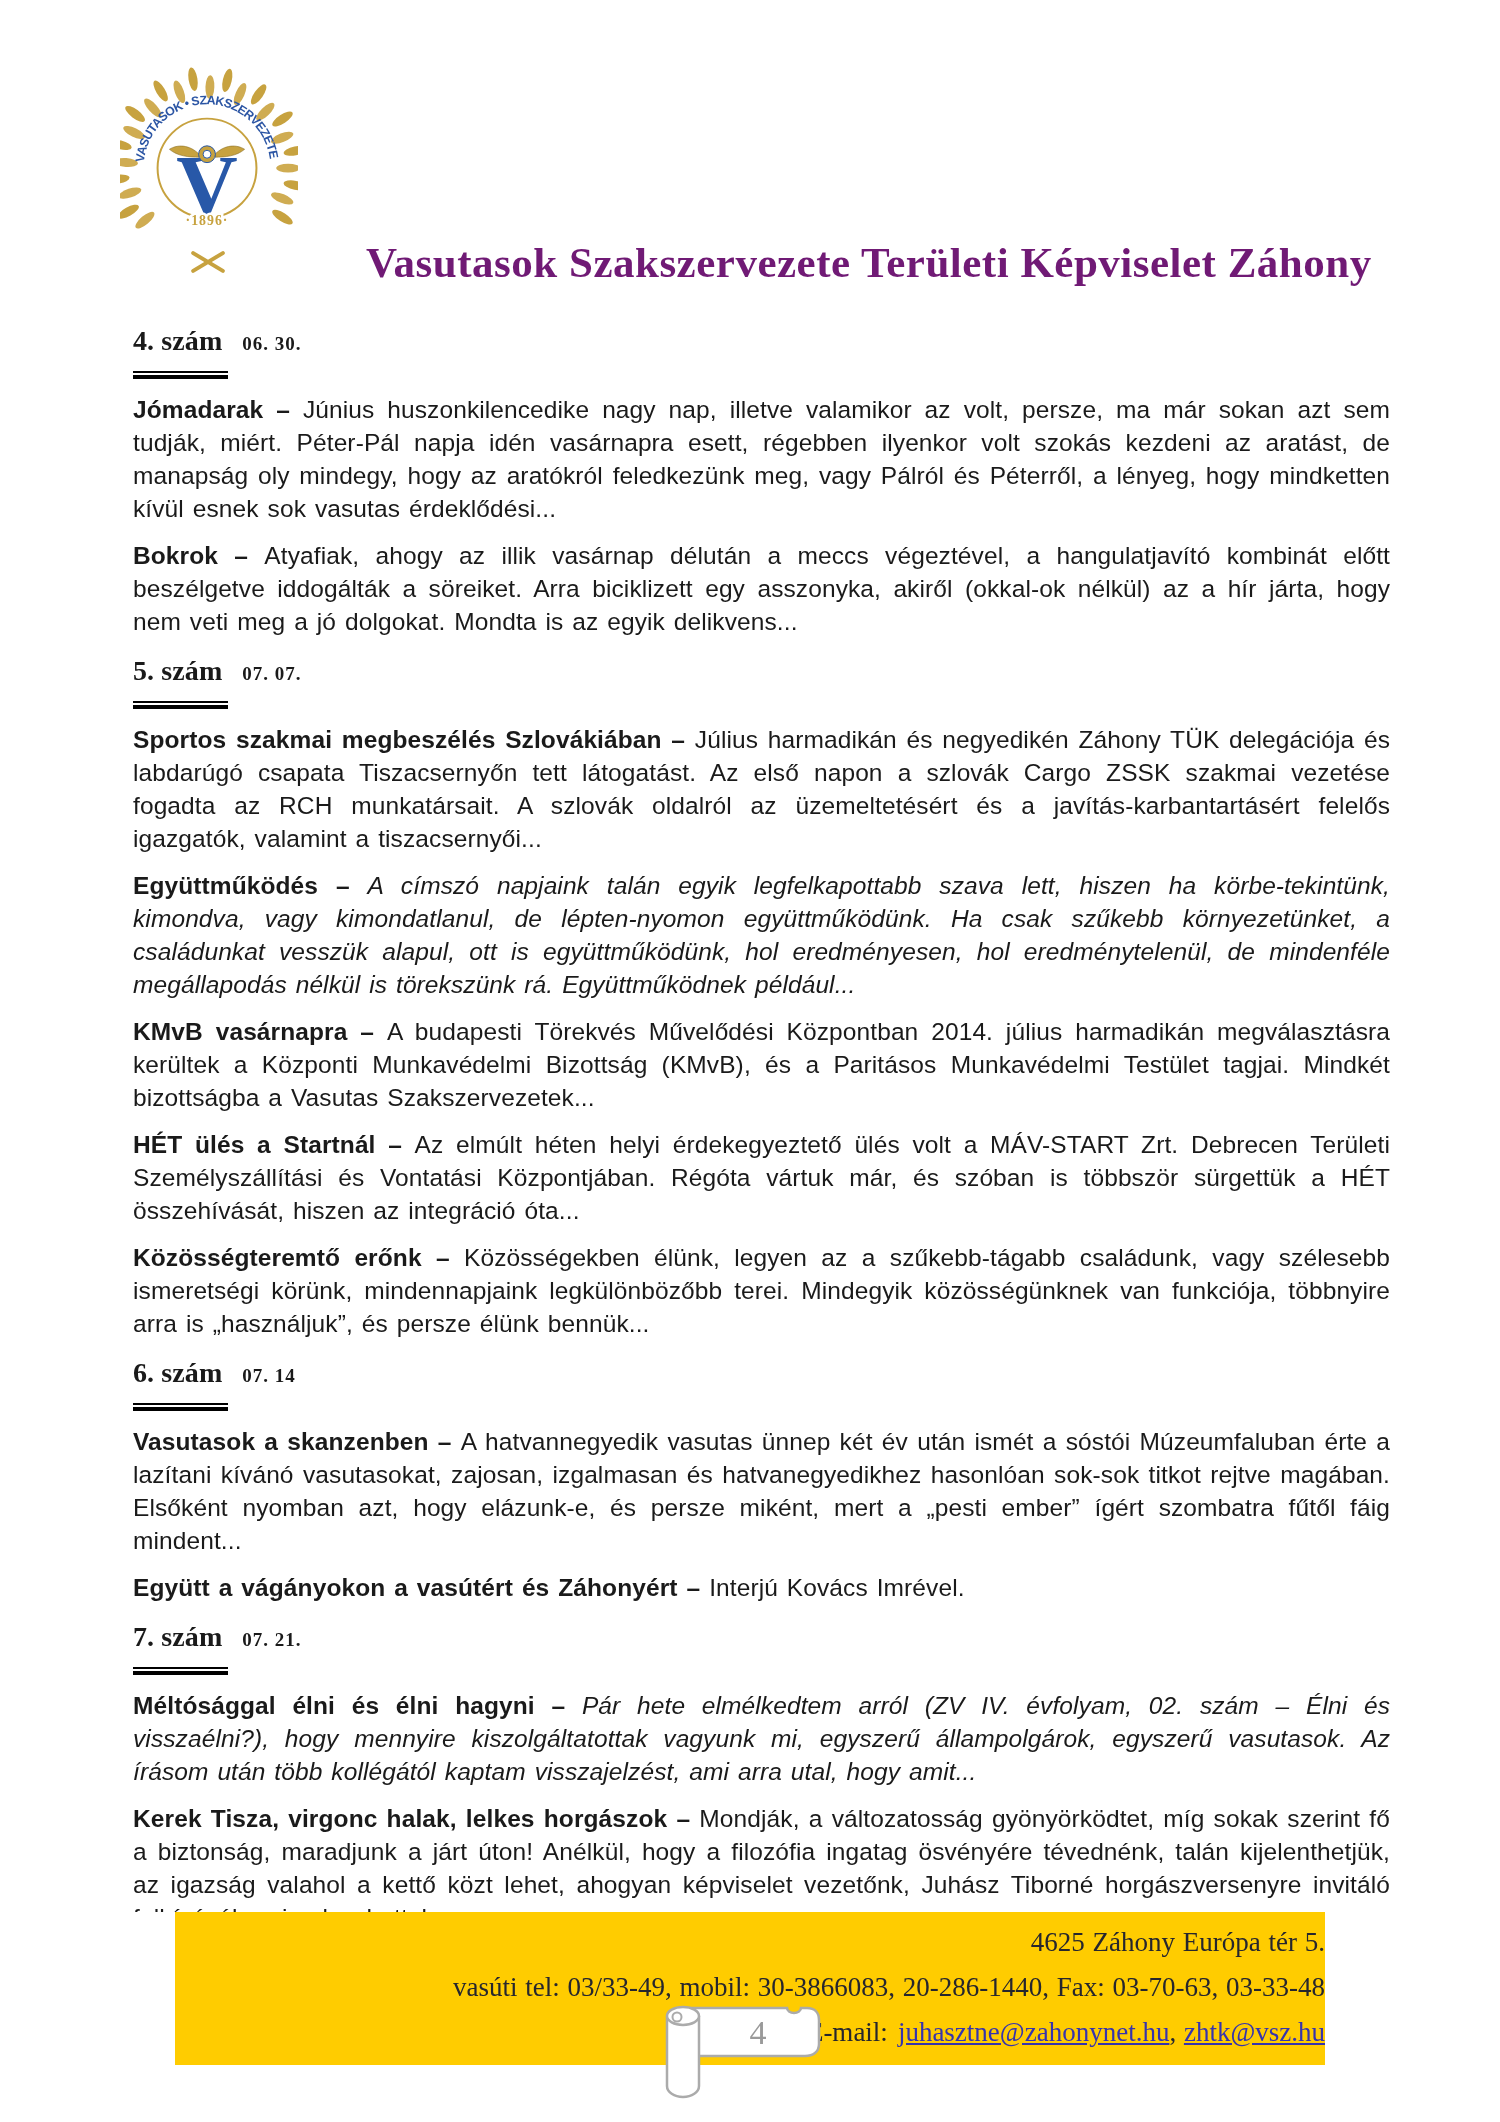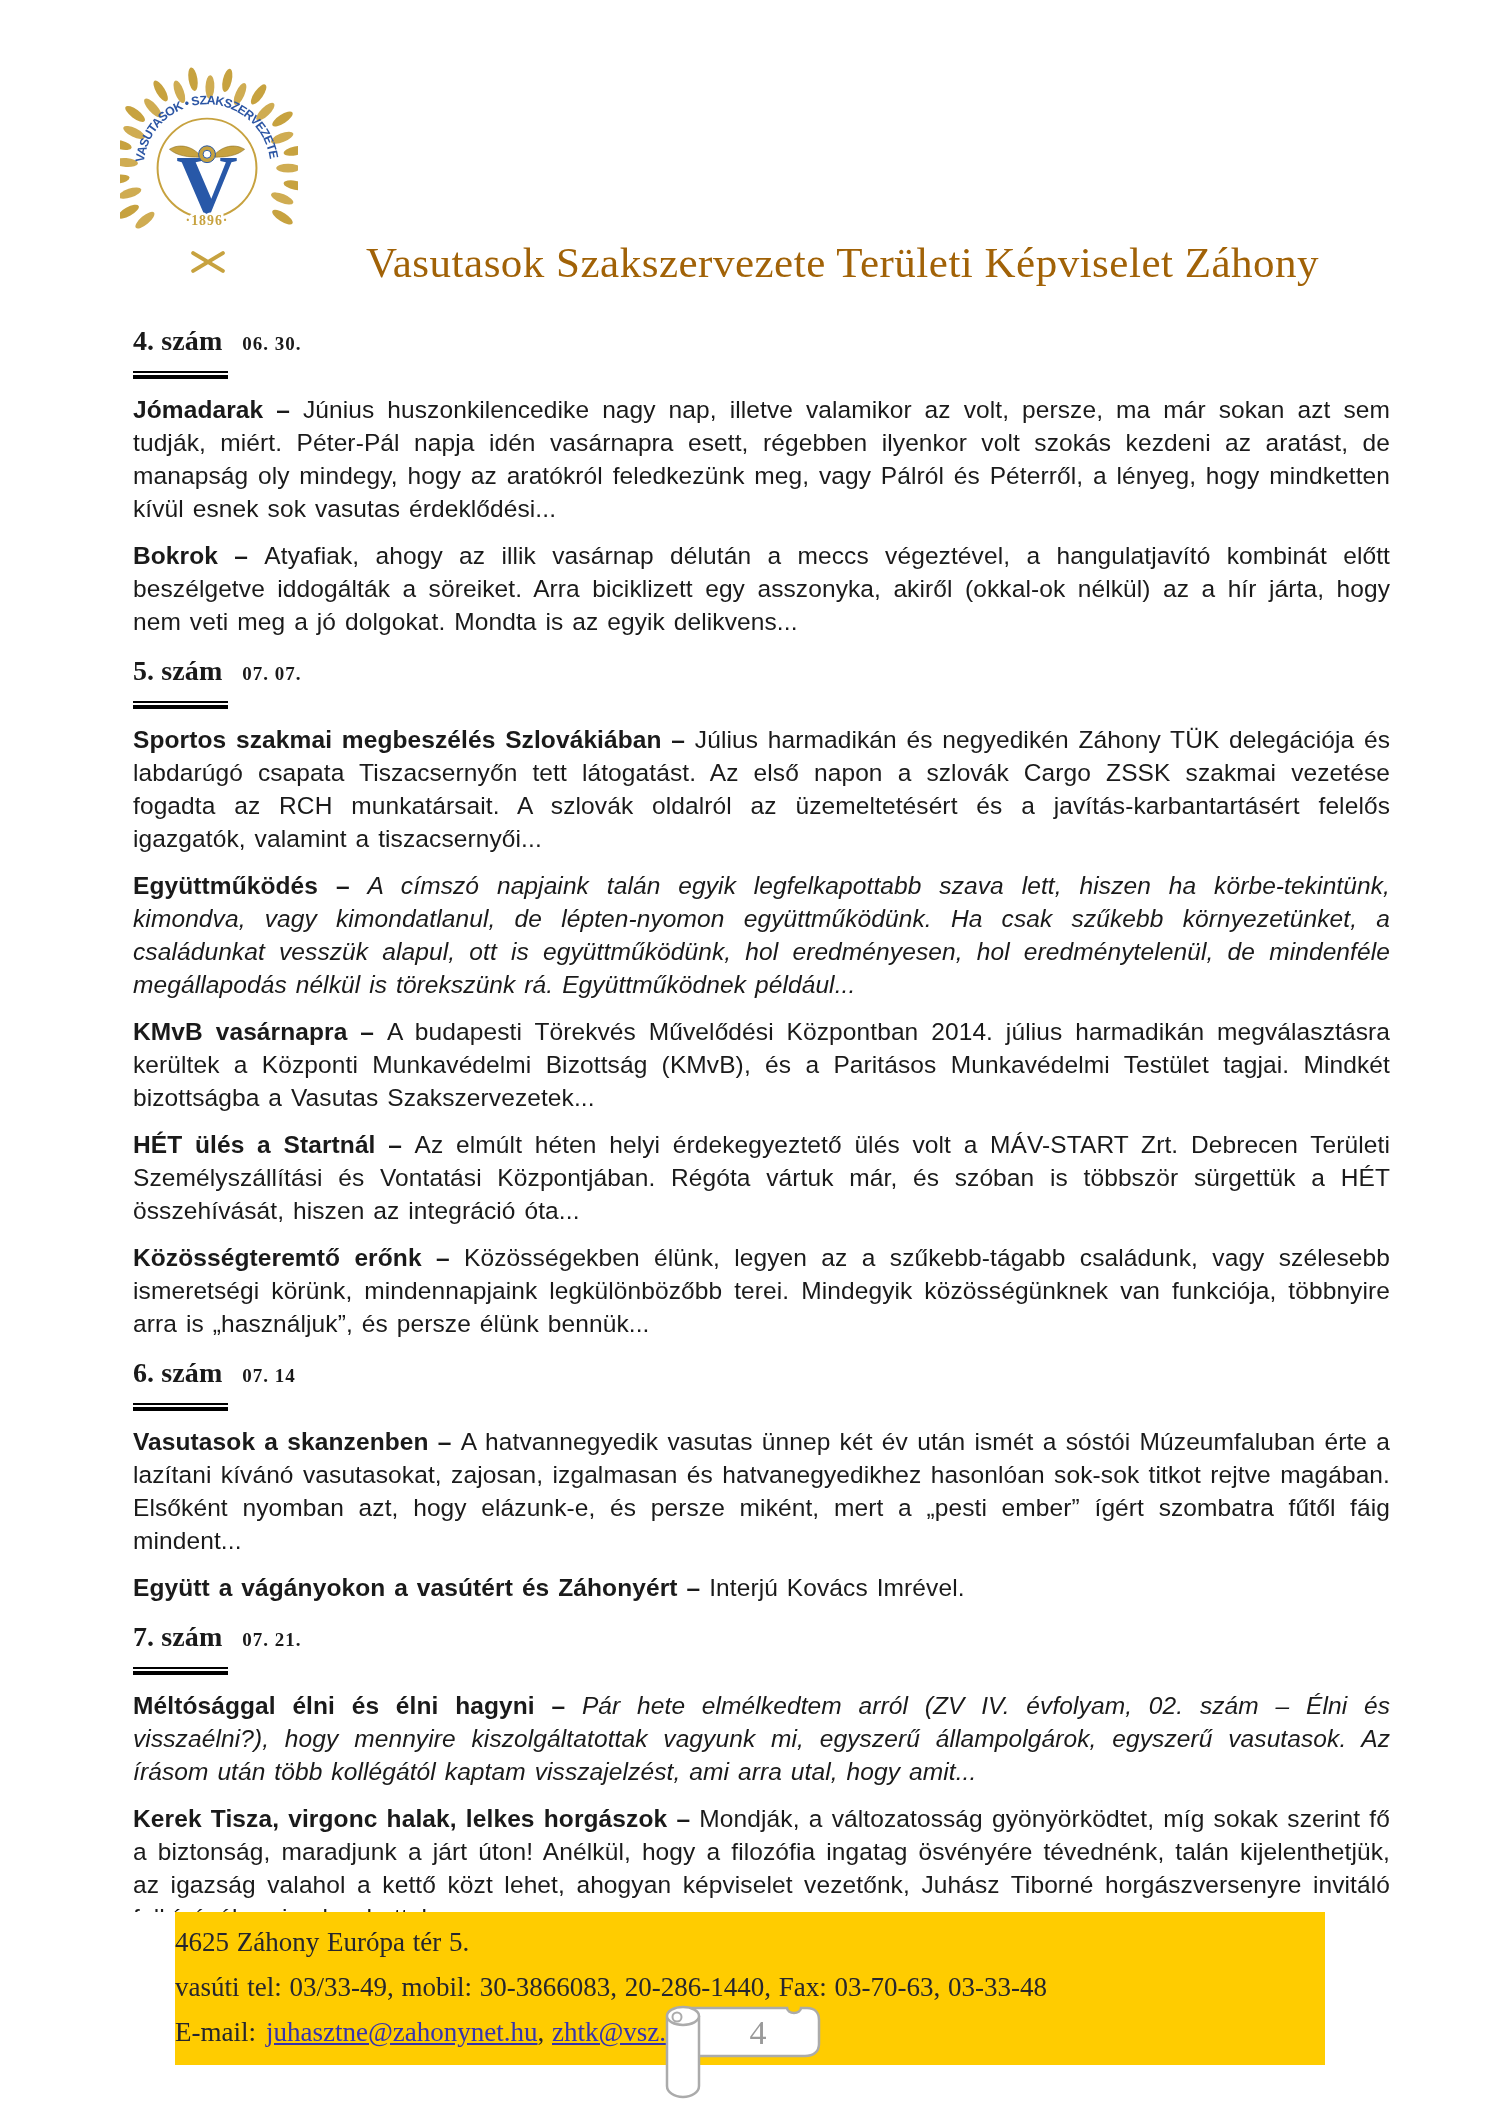--- a/index.html
+++ b/index.html
@@ -2,41 +2,41 @@
 <html><head>
 <meta charset="utf-8">
 <style>
   html,body{margin:0;padding:0;background:#ffffff;}
   .page{position:relative;width:1500px;height:2122px;background:#fff;overflow:hidden;
         font-family:"Liberation Sans",sans-serif;color:#1a1a1a;}
   
   header{position:relative;height:320px;}
   .logo{position:absolute;left:120px;top:56px;width:178px;height:238px;}
   .title{position:absolute;left:366px;top:238px;margin:0;
-         font-family:"Liberation Serif",serif;font-weight:400;
-         font-size:43px;letter-spacing:.5px;color:#a16207;white-space:nowrap;}
+         font-family:"Liberation Serif",serif;font-weight:700;
+         font-size:43px;letter-spacing:.5px;color:#701a75;white-space:nowrap;}
   
   .content{margin-left:133px;width:1257px;height:1592px;overflow:hidden;
            font-size:24.5px;line-height:33px;word-spacing:2px;letter-spacing:.1px;
            text-align:justify;}
   .sec-head{margin:16px 0 14px 0;font-family:"Liberation Serif",serif;
             font-weight:bold;font-size:28px;line-height:34px;text-align:left;
             word-spacing:normal;}
   .sec-head:first-child{margin-top:4px;}
   .sec-num{display:inline-block;border-bottom:4px solid #000;margin-right:14px;}
   .sec-num-in{display:inline-block;border-bottom:2px solid #000;
               padding-bottom:13px;margin-bottom:2px;padding-right:6px;}
   .sec-date{font-size:19px;letter-spacing:1px;}
   .para{margin:0 0 14px 0;}
   .lead{font-weight:bold;}
   .dash{font-weight:bold;}
   .ptext.italic{font-style:italic;}
   
   .footer-wrap{position:relative;width:1150px;margin:0 auto;}
-  .footer{background:#FFCC00;text-align:left;padding:8px 0 10px 0;
+  .footer{background:#FFCC00;text-align:right;padding:8px 0 10px 0;
           font-family:"Liberation Serif",serif;font-size:27px;line-height:45px;
           color:#26262e;word-spacing:1px;}
   .email-link{color:#3734ad;text-decoration:underline;cursor:pointer;}
   .f-label{margin-right:10px;}
   .pagenum-scroll{position:absolute;left:486px;top:88px;width:176px;height:106px;}
 </style>
 </head>
 <body>
 
 <div class="page">

